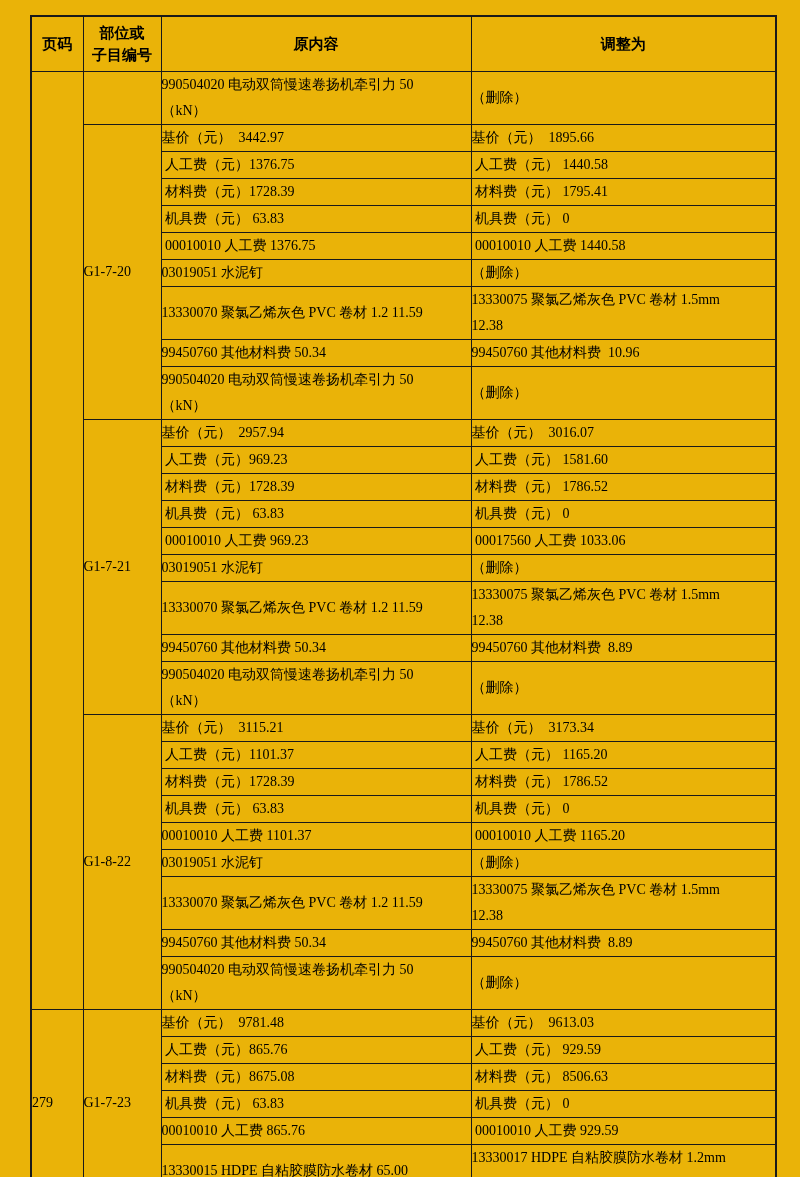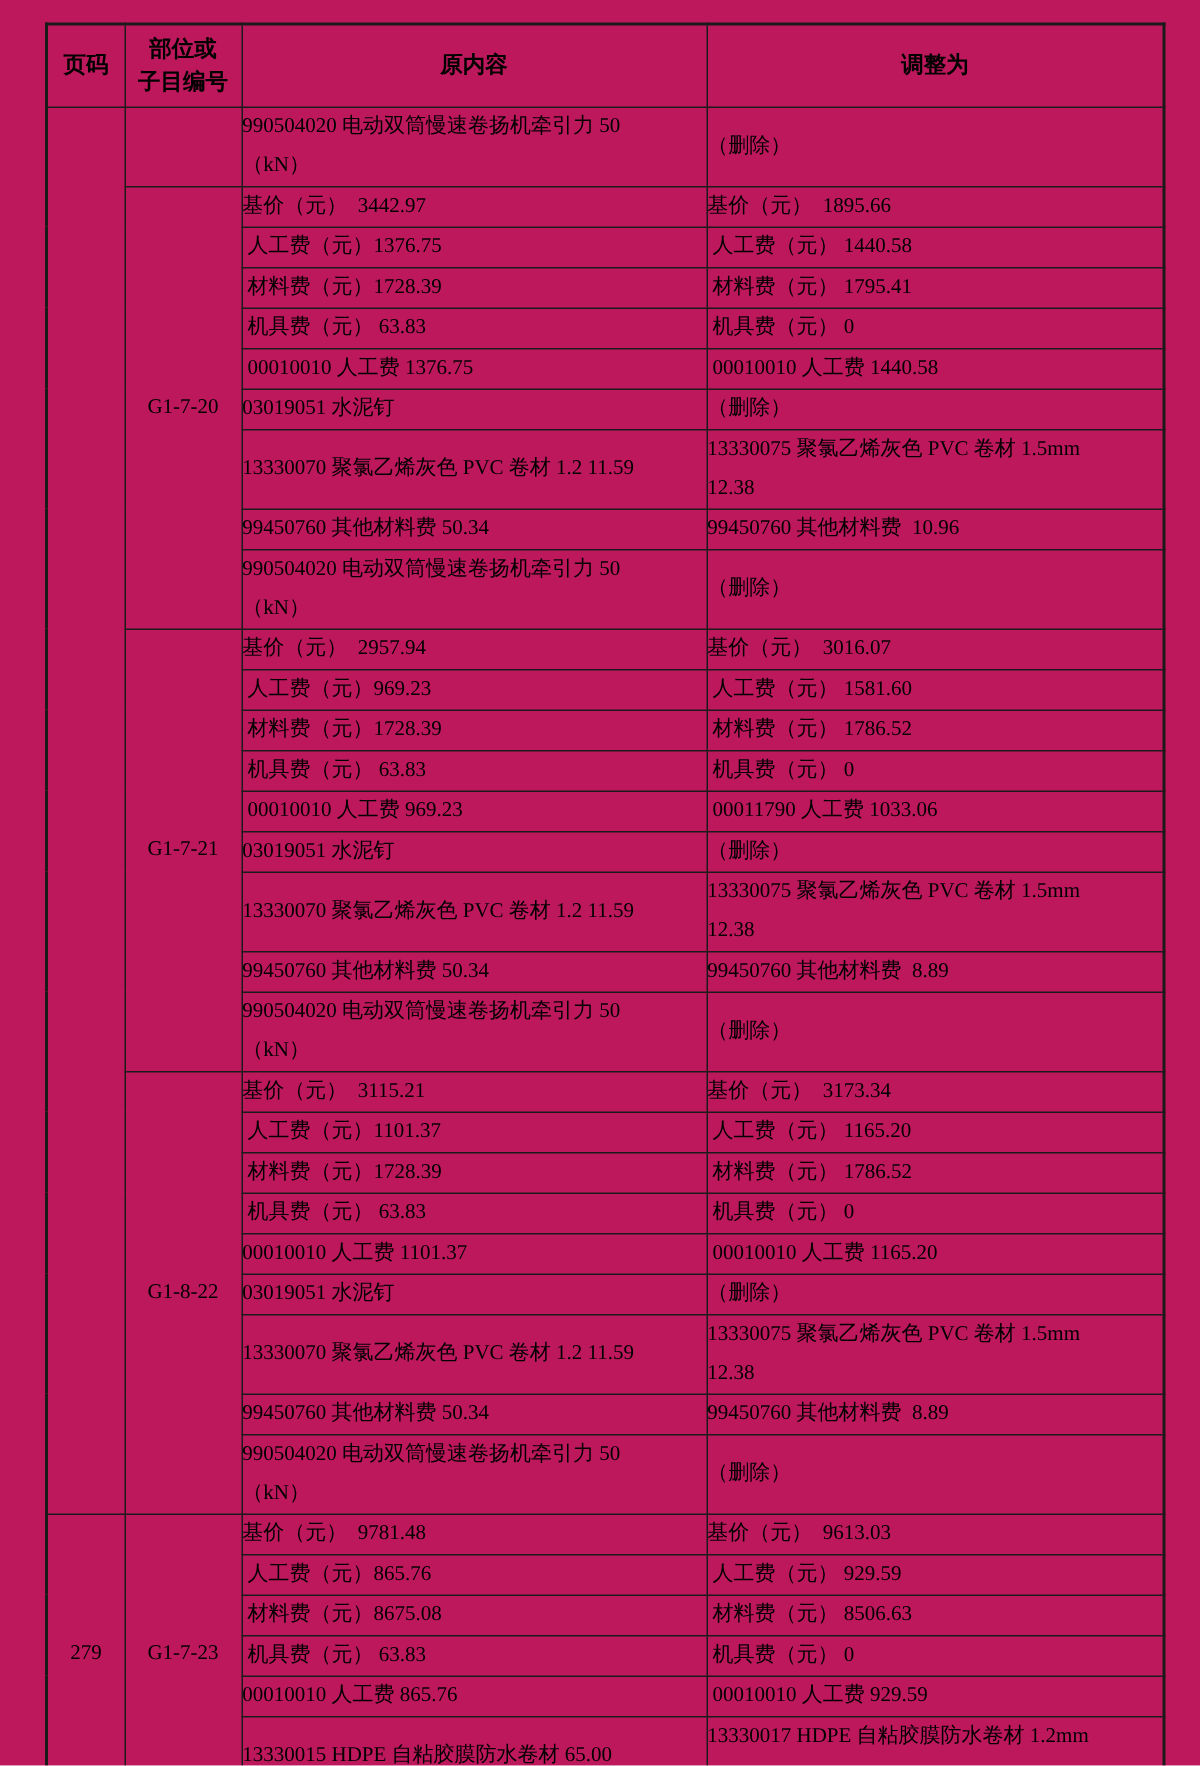--- a/index.html
+++ b/index.html
@@ -8,21 +8,21 @@
     background: #ffffff;
     width: 800px;
     height: 1177px;
     font-family: "Liberation Serif", "DejaVu Serif", serif;
     color: #000000;
   }
   .page {
     position: relative;
     width: 800px;
     height: 1177px;
-    background: #be185d;
+    background: #eab308;
     overflow: hidden;
   }
   table.adjust-table {
     position: absolute;
     left: 30px;
     top: 15px;
     width: 745px;
     border-collapse: collapse;
     table-layout: fixed;
     font-size: 14px;
@@ -46,21 +46,21 @@
   thead th {
     height: 55px;
     font-size: 15px;
     font-weight: bold;
     text-align: center;
     line-height: 22px;
   }
   tbody tr { height: 26px; }
   tbody tr.tall { height: 52px; }
   td.col-page, td.col-item {
-    text-align: center;
+    text-align: left;
     line-height: 18px;
   }
   td.col-orig, td.col-adj {
     text-align: left;
     padding-left: 7px;
     padding-right: 4px;
     line-height: 26px;
   }
 </style>
 </head>
@@ -136,21 +136,21 @@
         <tr>
           <td class="col-orig"> 材料费（元）1728.39</td>
           <td class="col-adj"> 材料费（元） 1786.52</td>
         </tr>
         <tr>
           <td class="col-orig"> 机具费（元） 63.83</td>
           <td class="col-adj"> 机具费（元） 0</td>
         </tr>
         <tr>
           <td class="col-orig"> 00010010 人工费 969.23</td>
-          <td class="col-adj"> 00011790 人工费 1033.06</td>
+          <td class="col-adj"> 00017560 人工费 1033.06</td>
         </tr>
         <tr>
           <td class="col-orig">03019051 水泥钉</td>
           <td class="col-adj">（删除）</td>
         </tr>
         <tr class="tall">
           <td class="col-orig">13330070 聚氯乙烯灰色 PVC 卷材 1.2 11.59</td>
           <td class="col-adj">13330075 聚氯乙烯灰色 PVC 卷材 1.5mm
 12.38</td>
         </tr>

